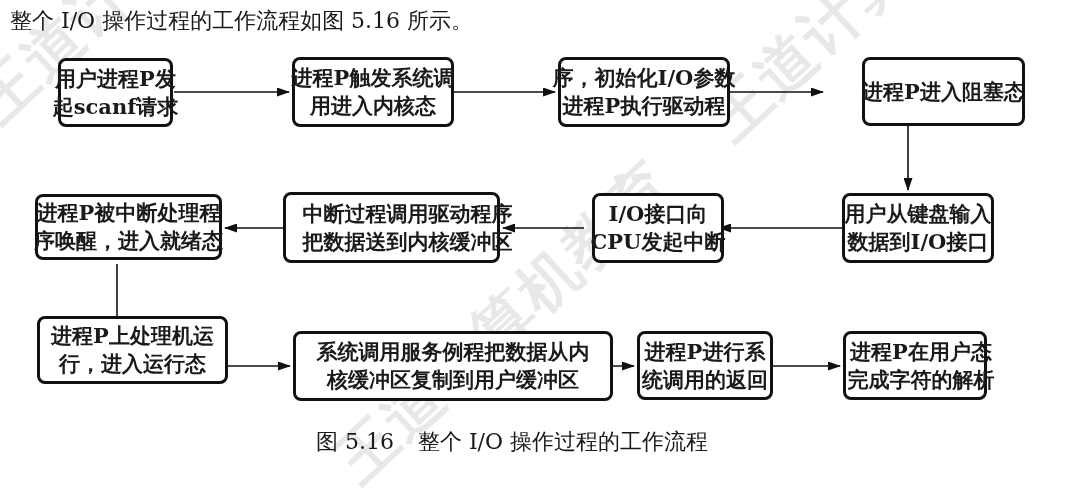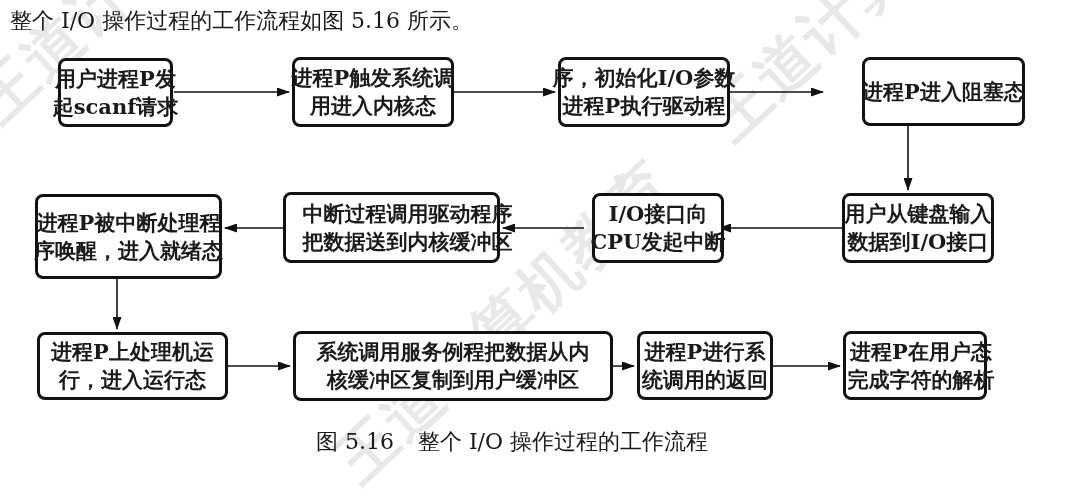--- a/index.html
+++ b/index.html
@@ -113,26 +113,26 @@
     <span>数据到I/O接口</span>
   </div>
   <div class="flow-node" style="left:584px;top:193px;width:132px;height:70px;margin-left:8px;">
     <span>I/O接口向</span>
     <span>CPU发起中断</span>
   </div>
   <div class="flow-node" style="left:283px;top:192px;width:217px;height:71px;padding-left:32px;">
     <span>中断过程调用驱动程序</span>
     <span>把数据送到内核缓冲区</span>
   </div>
-  <div class="flow-node" style="left:35px;top:194px;width:187px;height:85px;">
+  <div class="flow-node" style="left:35px;top:194px;width:187px;height:66px;">
     <span>进程P被中断处理程</span>
     <span>序唤醒，进入就绪态</span>
   </div>
 
-  <div class="flow-node" style="left:37px;top:332px;width:191px;height:68px;">
+  <div class="flow-node" style="left:37px;top:316px;width:191px;height:68px;">
     <span>进程P上处理机运</span>
     <span>行，进入运行态</span>
   </div>
   <div class="flow-node" style="left:293px;top:331px;width:320px;height:70px;">
     <span>系统调用服务例程把数据从内</span>
     <span>核缓冲区复制到用户缓冲区</span>
   </div>
   <div class="flow-node" style="left:637px;top:331px;width:136px;height:69px;">
     <span>进程P进行系</span>
     <span>统调用的返回</span>

